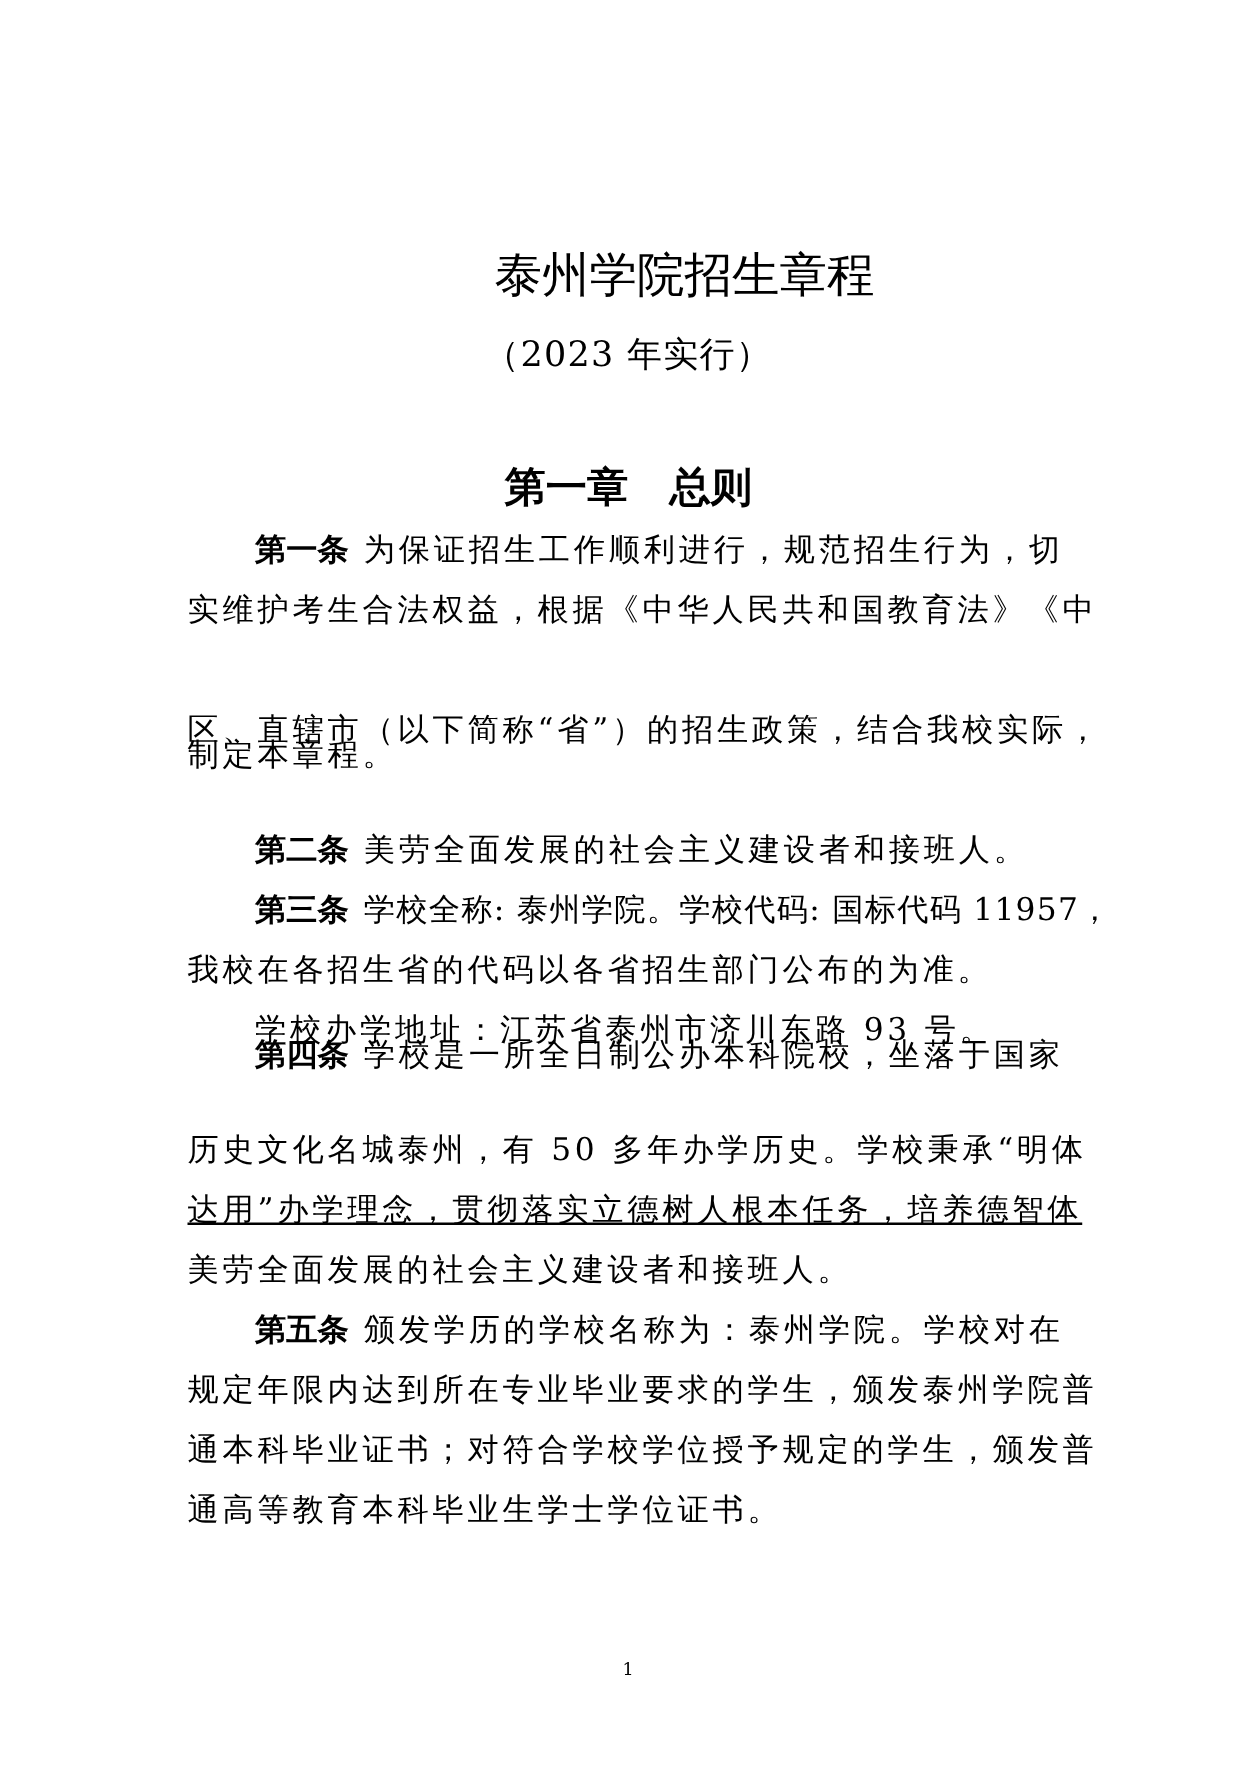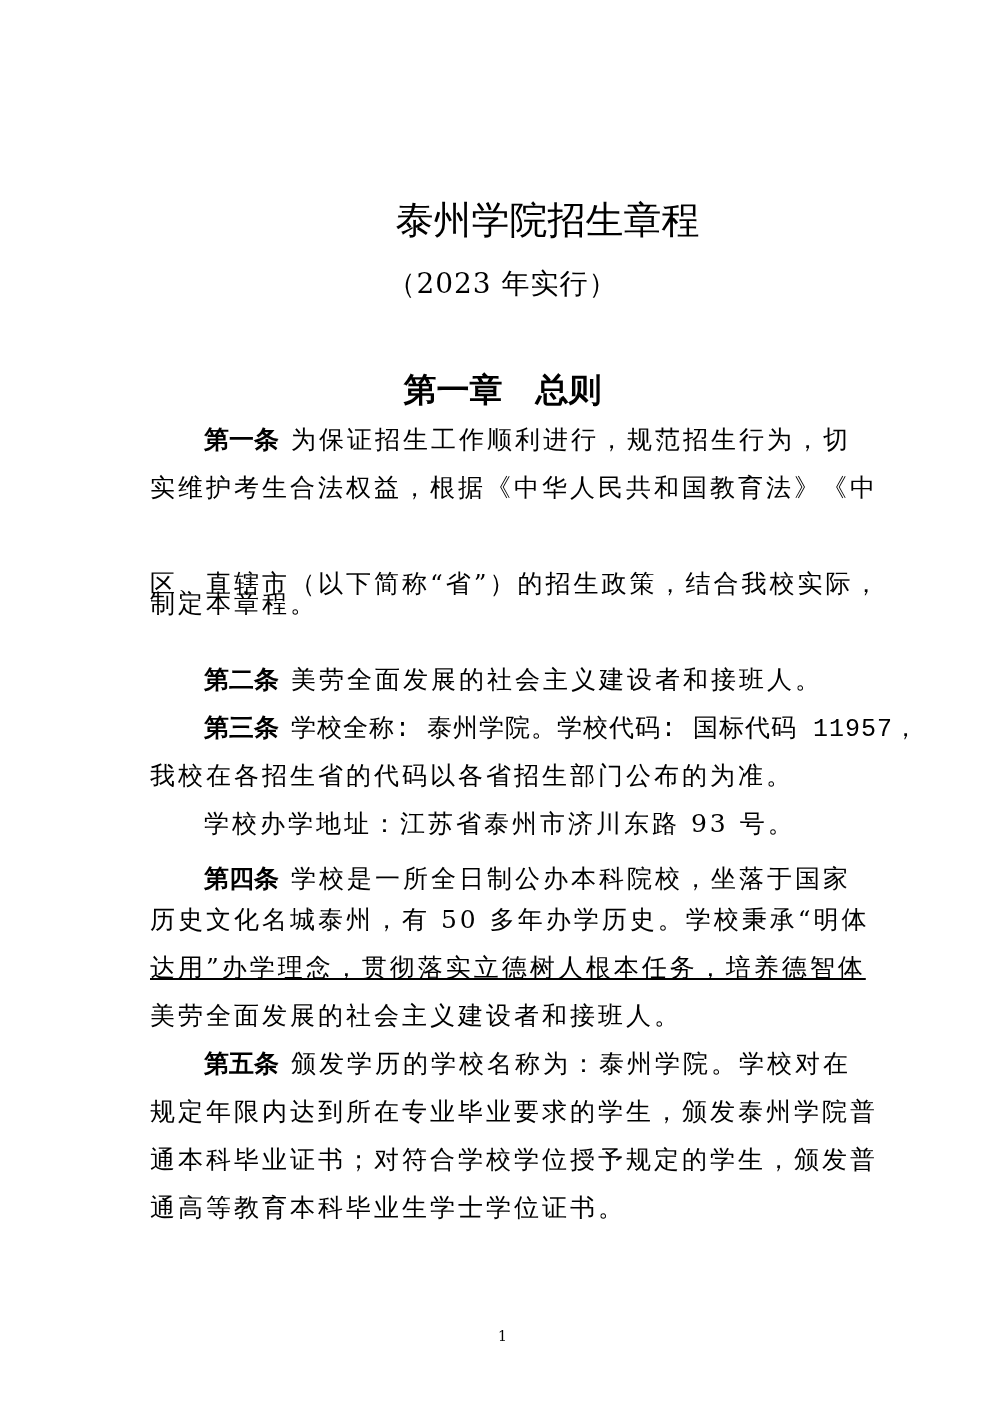--- a/index.html
+++ b/index.html
@@ -92,26 +92,26 @@
   </div>
   <div class="line" style="top:468px;">实维护考生合法权益，根据《中华人民共和国教育法》《中</div>
   <div class="line" style="top:564px;">区、直辖市（以下简称“省”）的招生政策，结合我校实际，</div>
   <div class="line" style="top:584px;">制定本章程。</div>
 
   <div class="line indent" style="top:660px;">
     <span class="art">第二条</span><span>美劳全面发展的社会主义建设者和接班人。</span>
   </div>
 
   <div class="line indent" style="top:708px;">
-    <span class="art">第三条</span><span style="letter-spacing:1px;font-family:Liberation Mono, monospace;">学校全称: 泰州学院。学校代码: 国标代码 11957，</span>
+    <span class="art">第三条</span><span style="letter-spacing:1px;">学校全称: 泰州学院。学校代码: 国标代码 11957，</span>
   </div>
   <div class="line" style="top:756px;">我校在各招生省的代码以各省招生部门公布的为准。</div>
   <div class="line indent" style="top:804px;">学校办学地址：江苏省泰州市济川东路 93 号。</div>
 
-  <div class="line indent" style="top:859px;">
+  <div class="line indent" style="top:824px;">
     <span class="art">第四条</span><span>学校是一所全日制公办本科院校，坐落于国家</span>
   </div>
   <div class="line" style="top:900px;">历史文化名城泰州，有 50 多年办学历史。学校秉承“明体</div>
   <div class="line" style="top:948px;text-decoration:underline;">达用”办学理念，贯彻落实立德树人根本任务，培养德智体</div>
   <div class="line" style="top:996px;">美劳全面发展的社会主义建设者和接班人。</div>
 
   <div class="line indent" style="top:1044px;">
     <span class="art">第五条</span><span>颁发学历的学校名称为：泰州学院。学校对在</span>
   </div>
   <div class="line" style="top:1092px;">规定年限内达到所在专业毕业要求的学生，颁发泰州学院普</div>

